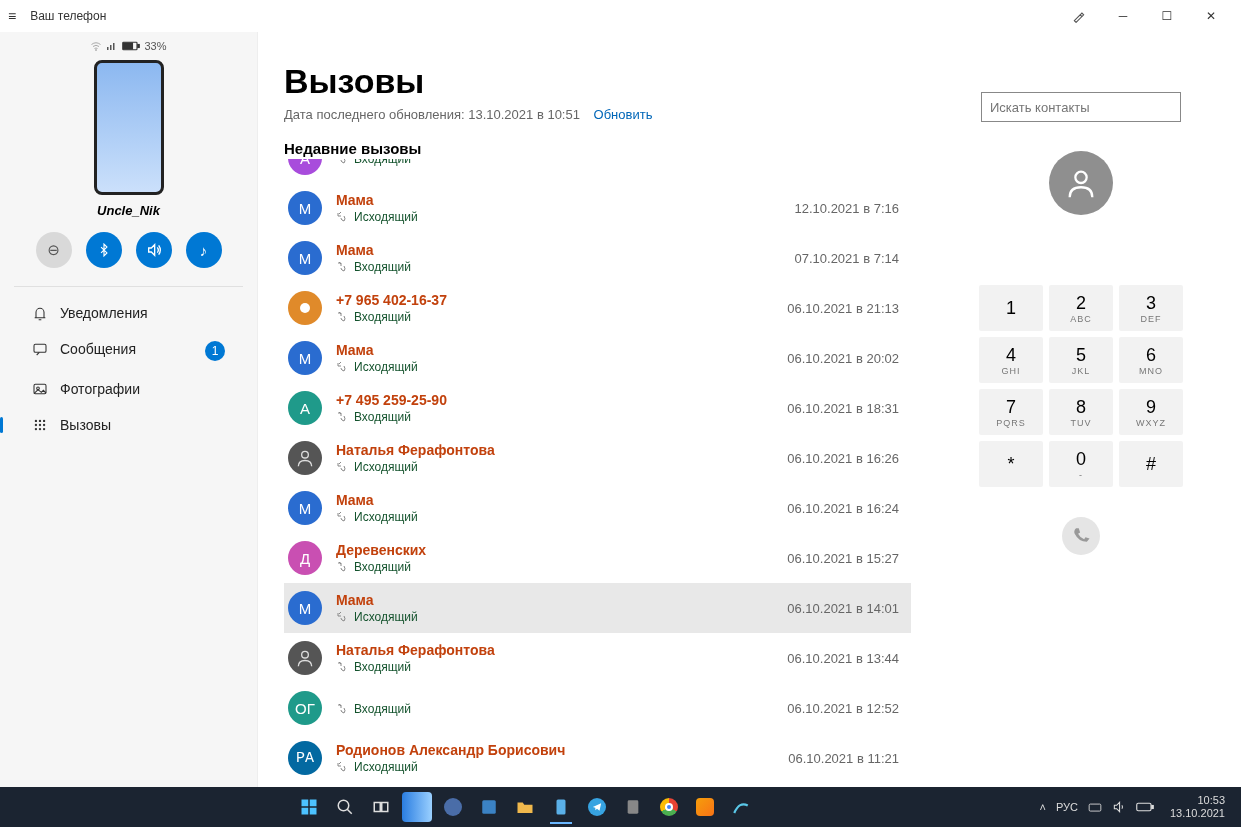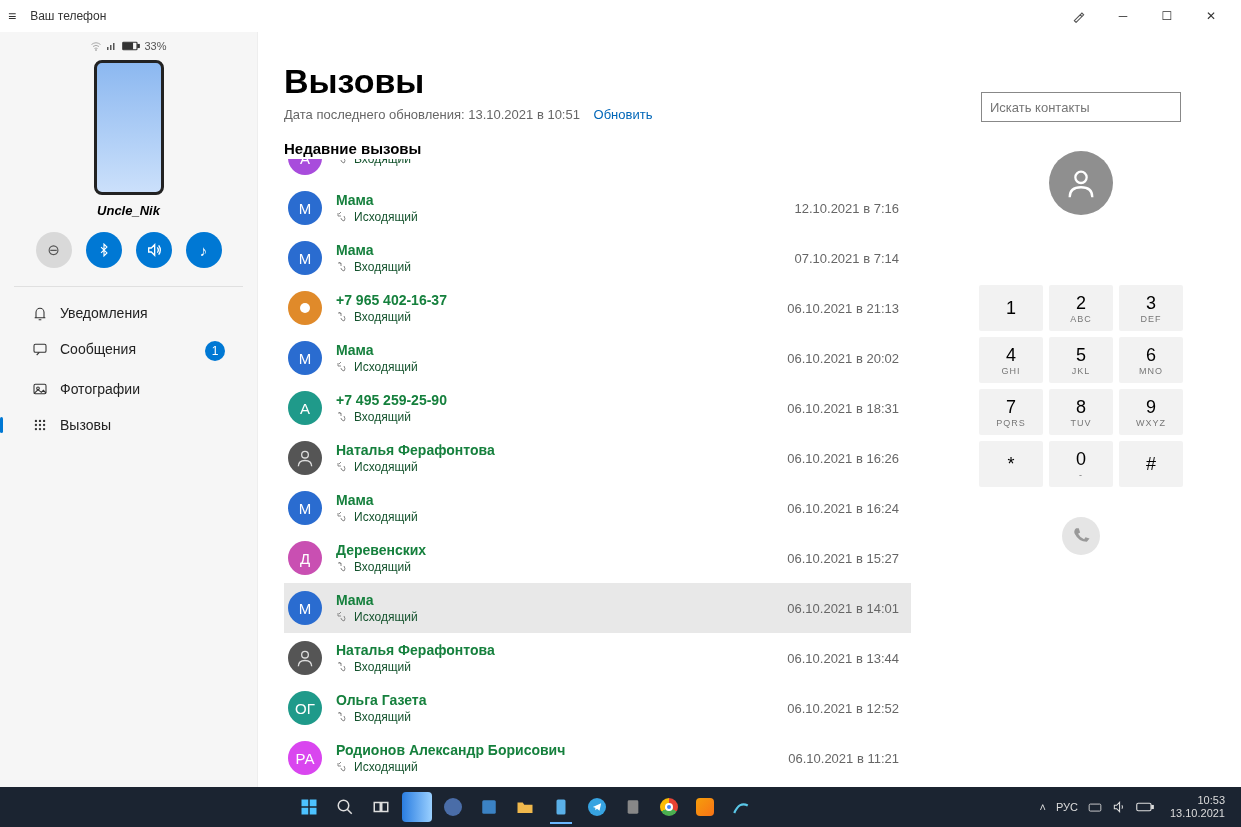--- a/index.html
+++ b/index.html
@@ -35,21 +35,21 @@
 .calls-title { font-size: 34px; font-weight: 600; margin-bottom: 6px; }
 .last-update { font-size:13px; color:#666; margin-bottom: 18px;}
 .last-update .refresh { color:#0066b8; cursor:pointer; margin-left:10px;}
 .section-title { font-size:15px; font-weight:600; margin-bottom: 2px;}
 .list { flex:1; overflow-y:auto; padding-right: 10px;}
 .call-row { display:flex; align-items:center; gap:14px; padding: 8px 12px 8px 4px; cursor:pointer;}
 .call-row.selected { background:#e8e8e8; }
 .avatar { width:34px; height:34px; border-radius:50%; display:flex; align-items:center; justify-content:center; color:#fff; font-size:15px; flex-shrink:0;}
 .avatar.photo { background:#555; }
 .call-info { flex:1; min-width:0;}
-.call-name { font-size:14px; font-weight:600; color:#15803d;}
+.call-name { font-size:14px; font-weight:600; color:#c2410c;}
 .call-type { font-size:12px; color:#14532d; display:flex; align-items:center; gap:6px; margin-top:2px;}
 .call-type svg { width:12px; height:12px; }
 .call-time { font-size:13px; color:#666; }
 
 
 .dialer { width:320px; padding: 60px 40px 0; display:flex; flex-direction:column; align-items:center;}
 .search-contacts { width:200px; height:30px; border:1px solid #888; font-size:13px; padding:0 8px; margin-bottom:29px;}
 .big-avatar { width:64px; height:64px; border-radius:50%; background:#8f8f8f; display:flex; align-items:center; justify-content:center; margin-bottom: 70px;}
 .dialpad { display:grid; grid-template-columns: repeat(3, 64px); grid-auto-rows: 46px; gap:6px; }
 .key { background:#f2f2f2; display:flex; flex-direction:column; align-items:center; justify-content:center; cursor:pointer; border-radius:2px;}
@@ -58,21 +58,21 @@
 .call-btn { width:38px; height:38px; border-radius:50%; background:#e5e5e5; display:flex; align-items:center; justify-content:center; margin-top:30px;}
 
 
 .taskbar { height:40px; background:#1b2431; display:flex; align-items:center; padding: 0 10px; color:#ddd; font-size:11px;}
 .taskbar-center { flex:1; display:flex; justify-content:center; gap:6px;}
 .tb-icon { width:30px; height:30px; display:flex; align-items:center; justify-content:center; cursor:pointer; border-radius:3px; font-size:16px;}
 .taskbar-right { display:flex; align-items:center; gap:10px;}
 .taskbar-clock { text-align:right; line-height:13px; font-size:11px; padding:0 6px;}
 
 
-.c-purple { background:#a84cdc;} .c-blue { background:#2a6cd0;} .c-orange { background:#e08a2a;} .c-teal { background:#1f9a8a;} .c-pink { background:#c94fb2;} .c-green{background:#d946ef;}
+.c-purple { background:#a84cdc;} .c-blue { background:#2a6cd0;} .c-orange { background:#e08a2a;} .c-teal { background:#1f9a8a;} .c-pink { background:#c94fb2;} .c-green{background:#0369a1;font-family:Liberation Mono, monospace;}
 
 svg { display:block; }
 </style>
 </head>
 <body>
 
 <div class="titlebar">
   <span class="hamburger">≡</span>
   <span>Ваш телефон</span>
   <span class="titlebar-spacer"></span>
@@ -329,21 +329,20 @@
                   <path d="M6 2 L10 6 M4 4 L10 4 L10 10 M16 10 Q20 16 16 20 L12 18 Q10 16 10 14"></path>
                 </svg>
                 <span>Входящий</span>
               </div>
             </div>
             <div class="call-time">06.10.2021 в 13:44</div>
           </div>
           <div class="call-row">
             <div class="avatar c-teal">ОГ</div>
             <div class="call-info">
-              <div class="call-name">Ольга Газета</div>
               <div class="call-type">
                 <svg viewBox="0 0 24 24" fill="none" stroke="#888" stroke-width="2">
                   <path d="M6 2 L10 6 M4 4 L10 4 L10 10 M16 10 Q20 16 16 20 L12 18 Q10 16 10 14"></path>
                 </svg>
                 <span>Входящий</span>
               </div>
             </div>
             <div class="call-time">06.10.2021 в 12:52</div>
           </div>
           <div class="call-row">

